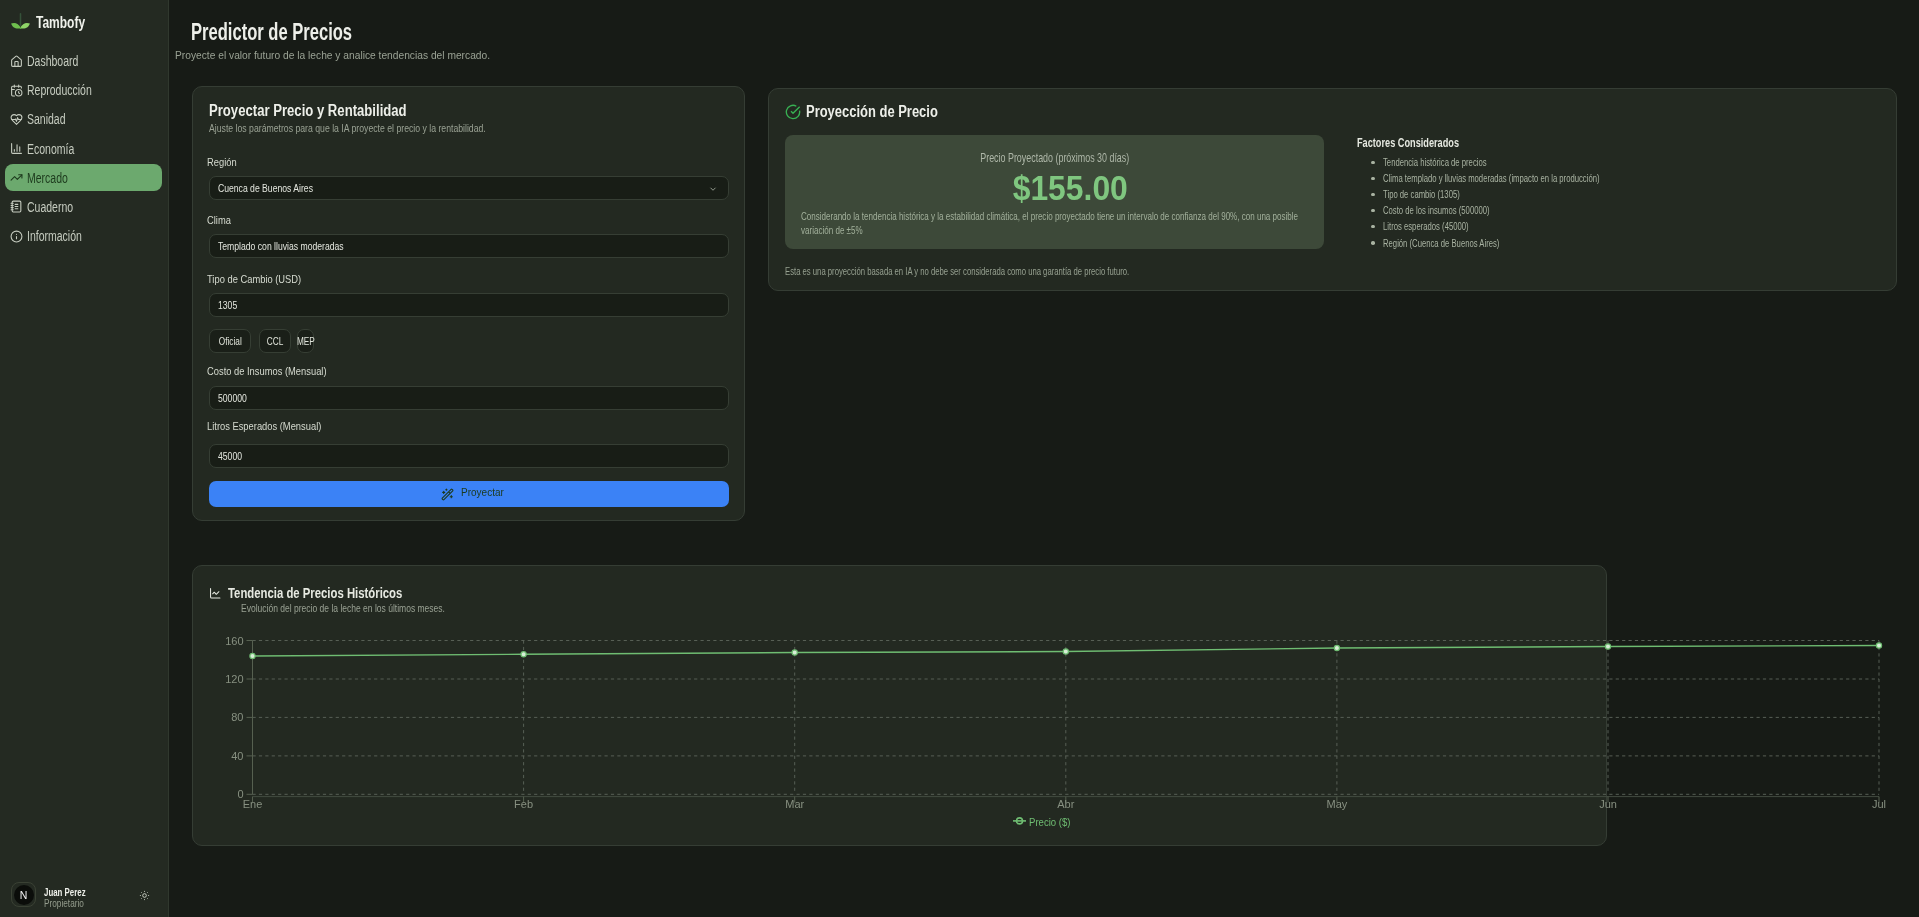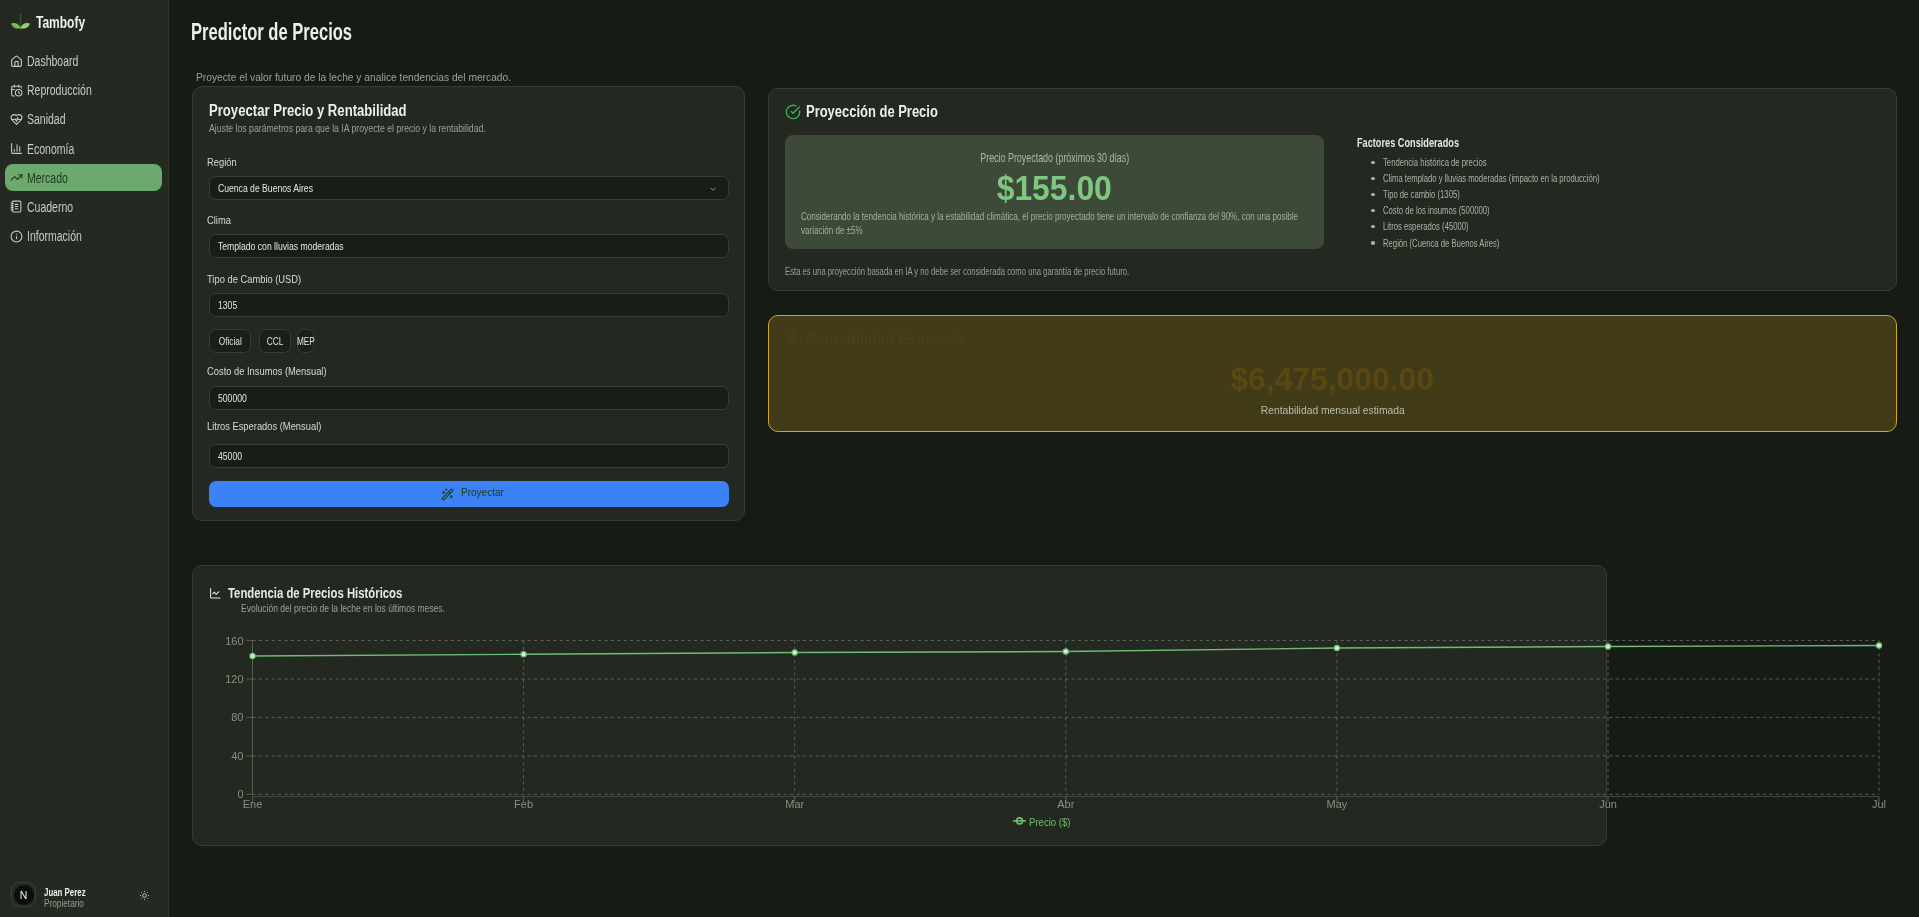--- a/index.html
+++ b/index.html
@@ -20,21 +20,21 @@
   #user { position:absolute; left:11px; top:882px; height:27px; width:139px; display:flex; align-items:flex-start; }
   #avatar { width:25px; height:25px; border:1px solid #3a4134; border-radius:8px; display:flex; align-items:center; justify-content:center; }
   .avc { width:20px; height:20px; border-radius:50%; background:#0b0d0a; color:#f2f2f2; font-size:10.5px; display:flex; align-items:center; justify-content:center; }
   #user .info { flex:1; }
   #user .info .n { position:absolute; left:33px; top:3.5px; line-height:12px; font-size:10.5px; color:#eef0ea; font-weight:bold; }
   #user .info .r { position:absolute; left:33px; top:15px; line-height:12px; font-size:11px; color:#949c8d; }
   #user svg.sun { width:11px; height:11px; stroke:#cdd3c7; }
   
   #main { position:absolute; left:170px; top:0; width:1749px; height:917px; }
   h1 { position:absolute; left:21px; top:21px; font-size:23px; line-height:23px; color:#edefe9; }
-  #sub1 { position:absolute; left:26px; top:49px; font-size:11px; color:#9aa294;margin-top:22px; }
+  #sub1 { position:absolute; left:5px; top:49px; font-size:11px; color:#9aa294; }
   .card { position:absolute; background:#232921; border:1px solid #353d34; border-radius:10px; }
   
   #fcard { left:22px; top:86px; width:553px; height:435px; }
   #fcard h2 { position:absolute; left:16px; top:15px; font-size:16px; line-height:17px; color:#edefe9; }
   #fcard .csub { position:absolute; left:16px; top:34.5px; font-size:11px; color:#99a193; }
   #fcard .csub .cx { transform:scaleX(0.79); }
   .lbl { position:absolute; left:14px; font-size:11px; line-height:13px; color:#d6dbd0; }
   .lbl .cx { transform:scaleX(0.85); }
   .inp { position:absolute; left:16px; width:520px; height:24px; background:#181d16; border:1px solid #363e34; border-radius:7px; font-size:11.5px; color:#e4e7df; display:flex; align-items:center; padding-left:8px; }
   .chev { position:absolute; right:10px; top:7px; width:10px; height:10px; }
@@ -43,21 +43,21 @@
   #btn svg { position:absolute; left:232px; top:7px; }
   #btn .cx { position:absolute; left:252px; top:5px; line-height:13px; }
   #btn svg { width:13px; height:13px; stroke:#1c3a1c; }
   
   #pcard { left:598px; top:88px; width:1129px; height:203px; }
   #pcard .head { position:absolute; left:16px; top:15px; }
   #pcard .head svg { position:absolute; left:0; top:0; width:16px; height:16px; stroke:#38b153; }
   #pcard .head b { position:absolute; left:21px; top:0px; font-size:16px; line-height:16px; color:#edefe9; white-space:nowrap; }
   #greenbox { position:absolute; left:16px; top:46px; width:539px; height:114px; background:#3d4939; border-radius:8px; }
   #greenbox .t1 { position:absolute; top:15.4px; width:100%; text-align:center; font-size:13px; line-height:15px; color:#aeb7a8; }
-  #greenbox .t2 { position:absolute; top:35px; width:100%; text-align:center; font-size:35px; line-height:35px; font-weight:bold; color:#7fc67f; }
+  #greenbox .t2 { position:absolute; top:35px; width:100%; text-align:center; font-size:35px; line-height:35px; font-weight:bold; color:#7fc67f;margin-left:16px; }
   #greenbox .t3 { position:absolute; left:16px; top:73.7px; width:512px; font-size:11px; line-height:14.5px; color:#a2b09b; }
   #greenbox .t3 .cx { transform:scaleX(0.731); }
   #pcard .disc { position:absolute; left:16px; top:176.4px; font-size:11px; color:#96a090; }
   #pcard .disc .cx { transform:scaleX(0.70); }
   #factors { position:absolute; left:588px; top:43.6px; width:545px; }
   #factors b { font-size:13px; line-height:13px; color:#e6e9e1; }
   #factors ul { position:absolute; left:14px; top:21.5px; list-style:none; }
   #factors li .cx { transform:scaleX(0.70); }
   #factors li { font-size:11px; line-height:16.1px; color:#a9b3a2; position:relative; padding-left:12px; }
   #factors li::before { content:""; position:absolute; left:0; top:6.5px; width:3.5px; height:3.5px; border-radius:50%; background:#a9b3a2; }
@@ -225,30 +225,20 @@
         <li><span class="cx">Tendencia histórica de precios</span></li>
         <li><span class="cx">Clima templado y lluvias moderadas (impacto en la producción)</span></li>
         <li><span class="cx">Tipo de cambio (1305)</span></li>
         <li><span class="cx">Costo de los insumos (500000)</span></li>
         <li><span class="cx">Litros esperados (45000)</span></li>
         <li><span class="cx">Región (Cuenca de Buenos Aires)</span></li>
       </ul>
     </div>
   </section>
 
-  <section id="ycard">
-    <div class="yt">
-      <svg viewBox="0 0 24 24" fill="none" stroke-width="2">
-          <path d="M12 2v20M17 5H9.5a3.5 3.5 0 0 0 0 7h5a3.5 3.5 0 0 1 0 7H6"></path>
-        </svg>
-      <b class="cx" style="transform:scaleX(0.98)">Rentabilidad Estimada</b>
-    </div>
-    <div class="amount"><span class="cxc" style="transform:scaleX(1.026)">$6,475,000.00</span></div>
-    <div class="amsub"><span class="cxc" style="transform:scaleX(0.938)">Rentabilidad mensual estimada</span></div>
-  </section>
 
   <section class="card" id="ccard">
     <div class="head">
       <svg viewBox="0 0 24 24" fill="none" stroke-width="2" stroke-linecap="round" stroke-linejoin="round">
           <path d="M3 3v16a2 2 0 0 0 2 2h16"></path>
           <path d="m19 9-5 5-4-4-3 3"></path>
         </svg>
       <b class="cx" style="transform:scaleX(0.81)">Tendencia de Precios Históricos</b>
     </div>
     <div class="csub"><span class="cx">Evolución del precio de la leche en los últimos meses.</span></div>

